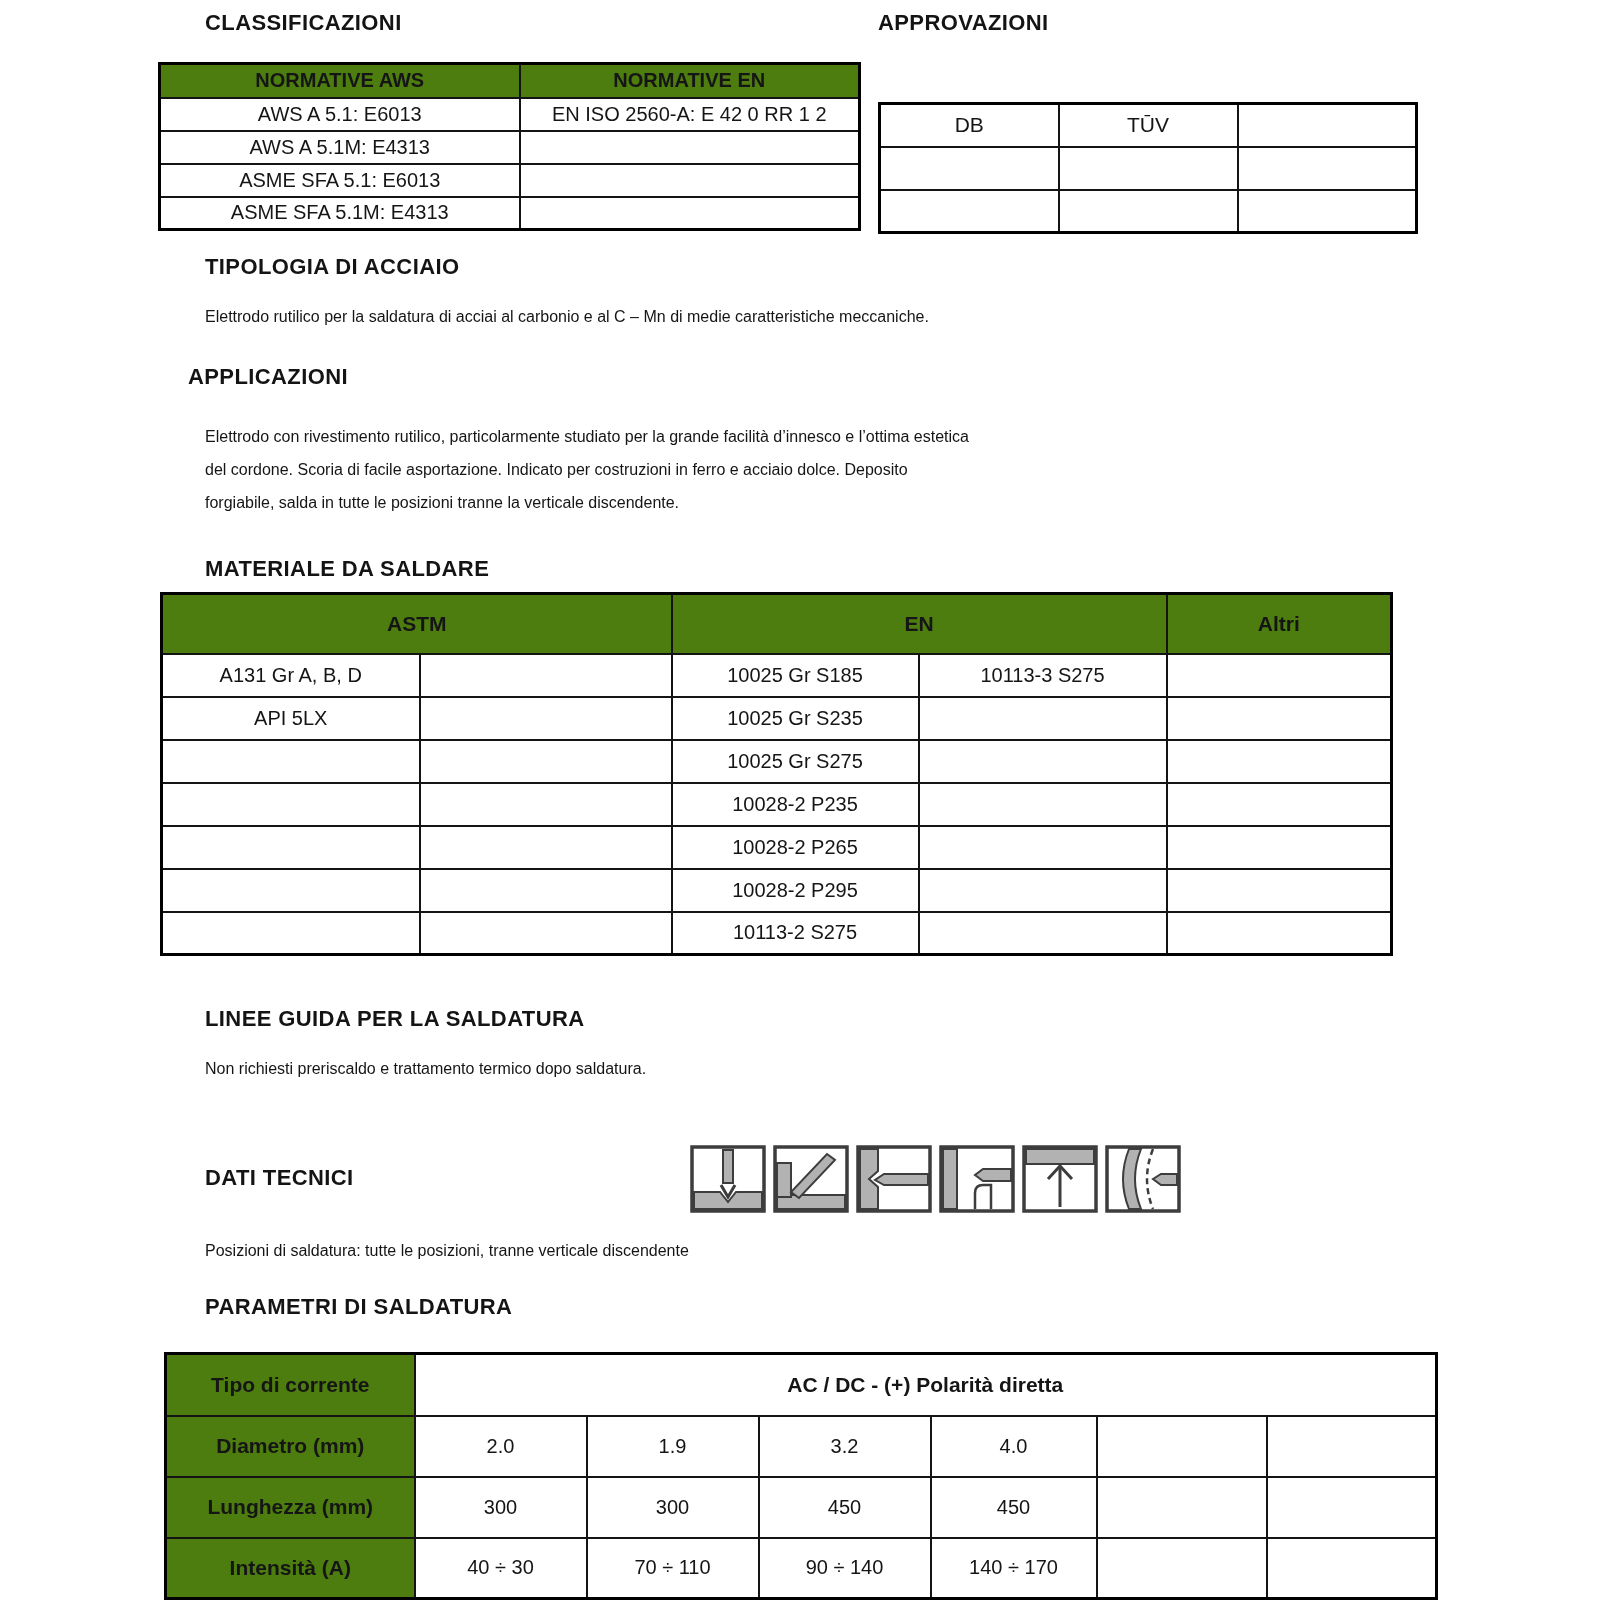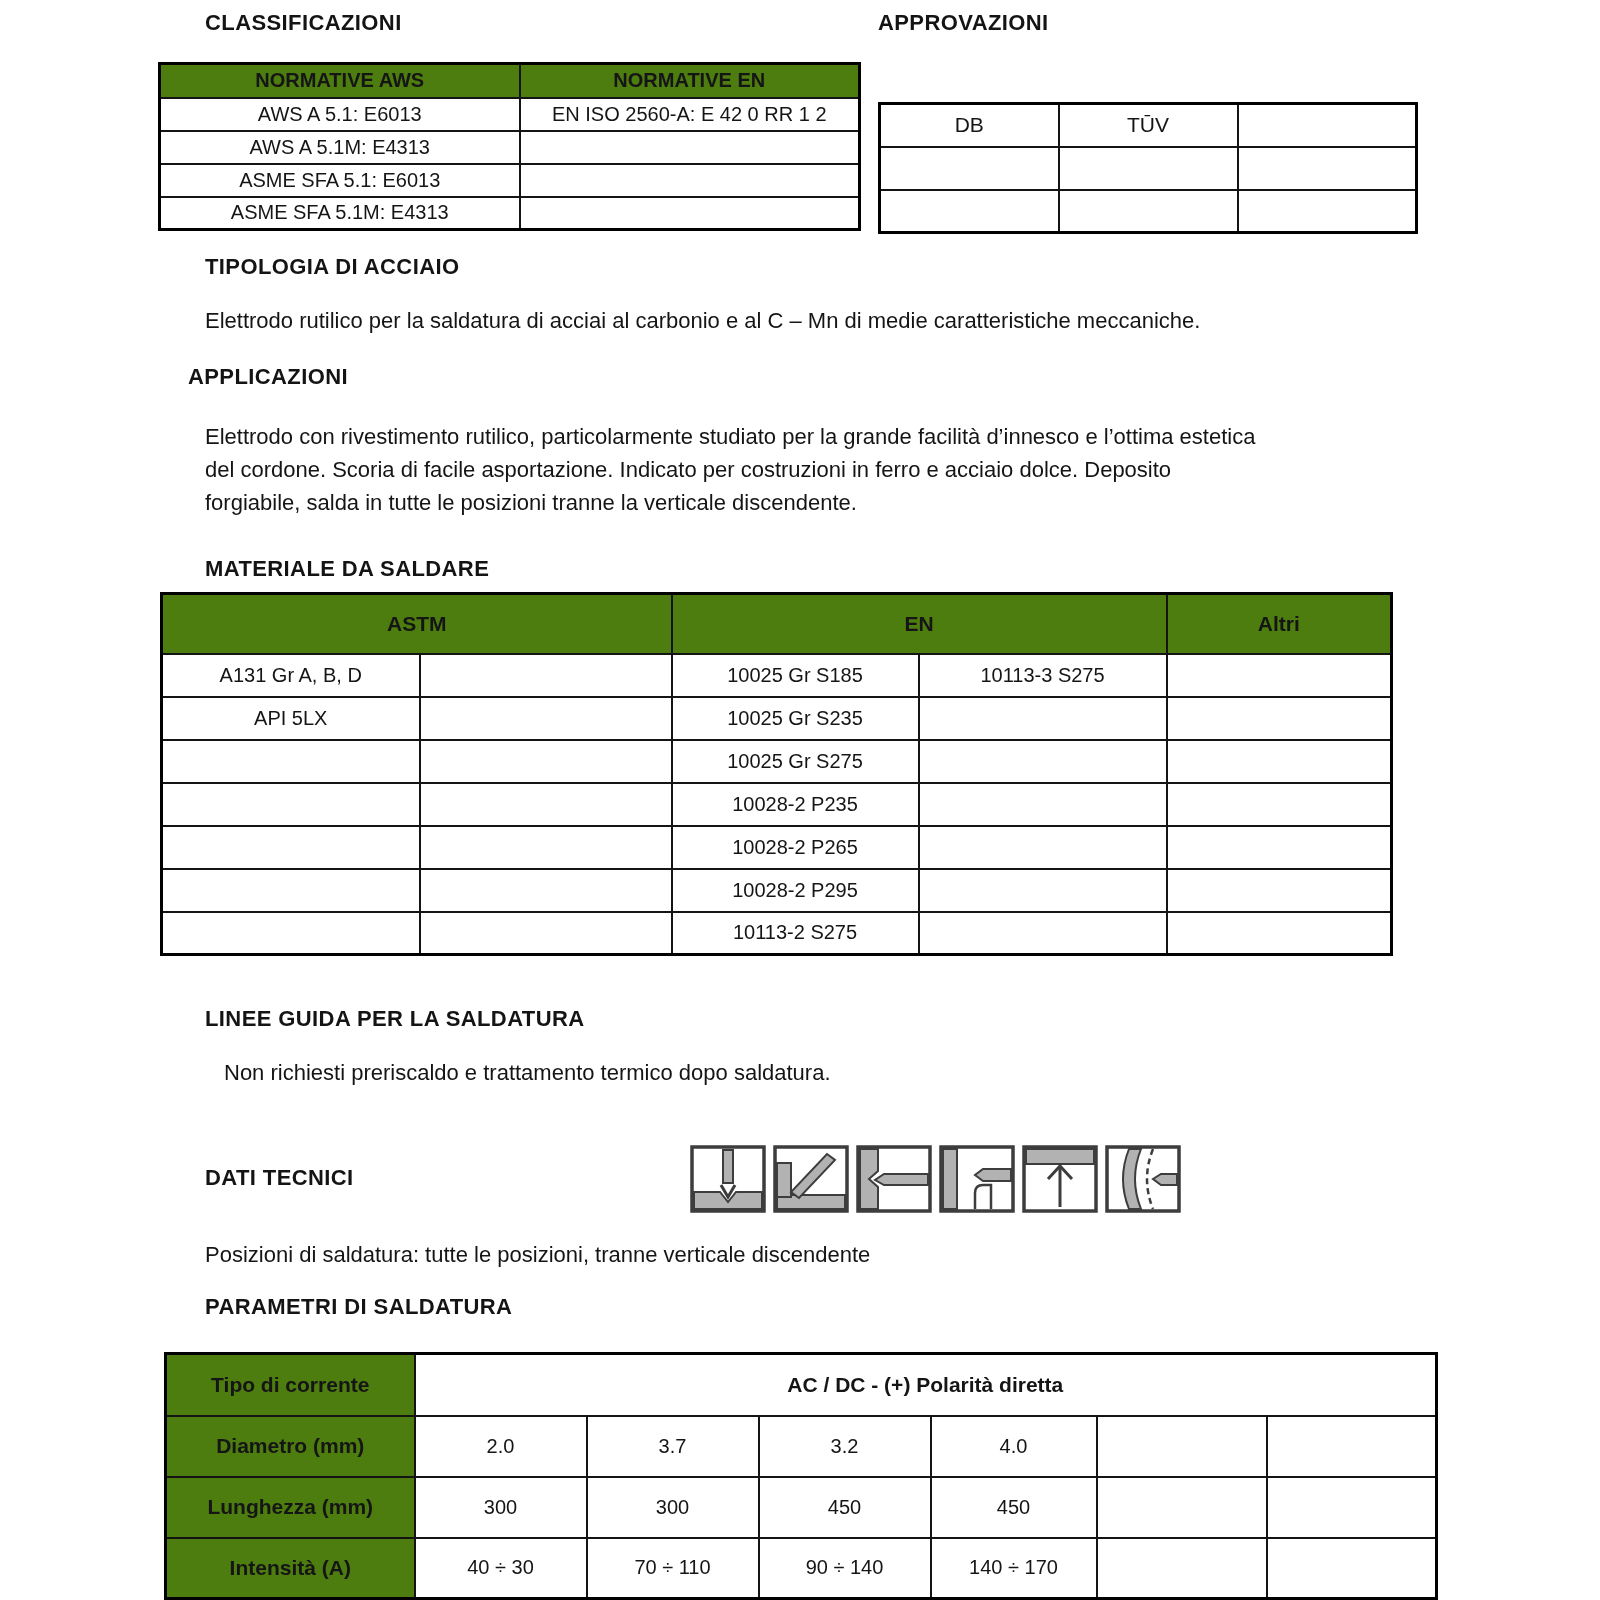--- a/index.html
+++ b/index.html
@@ -1,19 +1,19 @@
 <!DOCTYPE html>
 <html><head>
 <meta charset="utf-8">
 <style>
   html,body{margin:0;padding:0;}
   body{width:1600px;height:1600px;background:#ffffff;font-family:"Liberation Sans","DejaVu Sans",sans-serif;color:#161616;}
   .sheet{position:relative;width:1600px;height:1600px;background:#fff;overflow:hidden;}
   .h{position:absolute;font-weight:bold;font-size:22px;letter-spacing:.4px;color:#141414;white-space:nowrap;}
-  .p{position:absolute;font-size:22px;color:#151515;white-space:nowrap;}
+  .p{position:absolute;font-size:16px;color:#151515;white-space:nowrap;}
   .p.multiline{white-space:pre-line;line-height:33px;width:1250px;}
   table{position:absolute;border-collapse:collapse;table-layout:fixed;background:#fff;}
   td,th{border:2px solid #141414;text-align:center;vertical-align:middle;font-size:20px;font-weight:normal;color:#151515;padding:0 4px;overflow:hidden;}
   th{font-weight:bold;}
   .tbl-outer{border:3px solid #000;}
   .gray{background:#4d7c0f;margin-top:36px;}
   .t-class{left:158px;top:62px;width:700px;}
   .t-class tr{height:33px;}
   .t-class tr.hdr{height:34px;}
   .t-appr{left:878px;top:102px;width:537px;}
@@ -164,21 +164,21 @@
       <td></td>
       <td></td>
       <td>10113-2 S275</td>
       <td></td>
       <td></td>
     </tr>
   </tbody>
     </table>
 
   <div class="h" style="left:205px;top:1006px;">LINEE GUIDA PER LA SALDATURA</div>
-  <div class="p" style="left:205px;top:1060px;margin-left:19px;">Non richiesti preriscaldo e trattamento termico dopo saldatura.</div>
+  <div class="p" style="left:205px;top:1060px;">Non richiesti preriscaldo e trattamento termico dopo saldatura.</div>
 
   <div class="h" style="left:205px;top:1165px;">DATI TECNICI</div>
 
   <div class="icon-strip">
     <svg width="76" height="68" viewBox="0 0 76 68">
       <rect x="2" y="2" width="72" height="64" fill="#ffffff" stroke="#3d3d3d" stroke-width="3.5"></rect>
       <path d="M4 47 L30 47 L38 57 L46 47 L72 47 L72 64 L4 64 Z" fill="#b2b2b2" stroke="#3d3d3d" stroke-width="2"></path>
       <rect x="33" y="5" width="10" height="33" fill="#b2b2b2" stroke="#3d3d3d" stroke-width="2"></rect>
       <polyline points="31,40 38,52 45,40" fill="none" stroke="#3d3d3d" stroke-width="3"></polyline>
     </svg>
@@ -228,21 +228,21 @@
         <col style="width:170px">
       </colgroup>
     <tbody>
         <tr class="hdr">
       <td class="gray lbl">Tipo di corrente</td>
       <td class="corr" colspan="6">AC / DC - (+) Polarità diretta</td>
     </tr>
     <tr>
       <td class="gray lbl">Diametro (mm)</td>
       <td>2.0</td>
-      <td>3.7</td>
+      <td>1.9</td>
       <td>3.2</td>
       <td>4.0</td>
       <td></td>
       <td></td>
     </tr>
     <tr>
       <td class="gray lbl">Lunghezza (mm)</td>
       <td>300</td>
       <td>300</td>
       <td>450</td>

